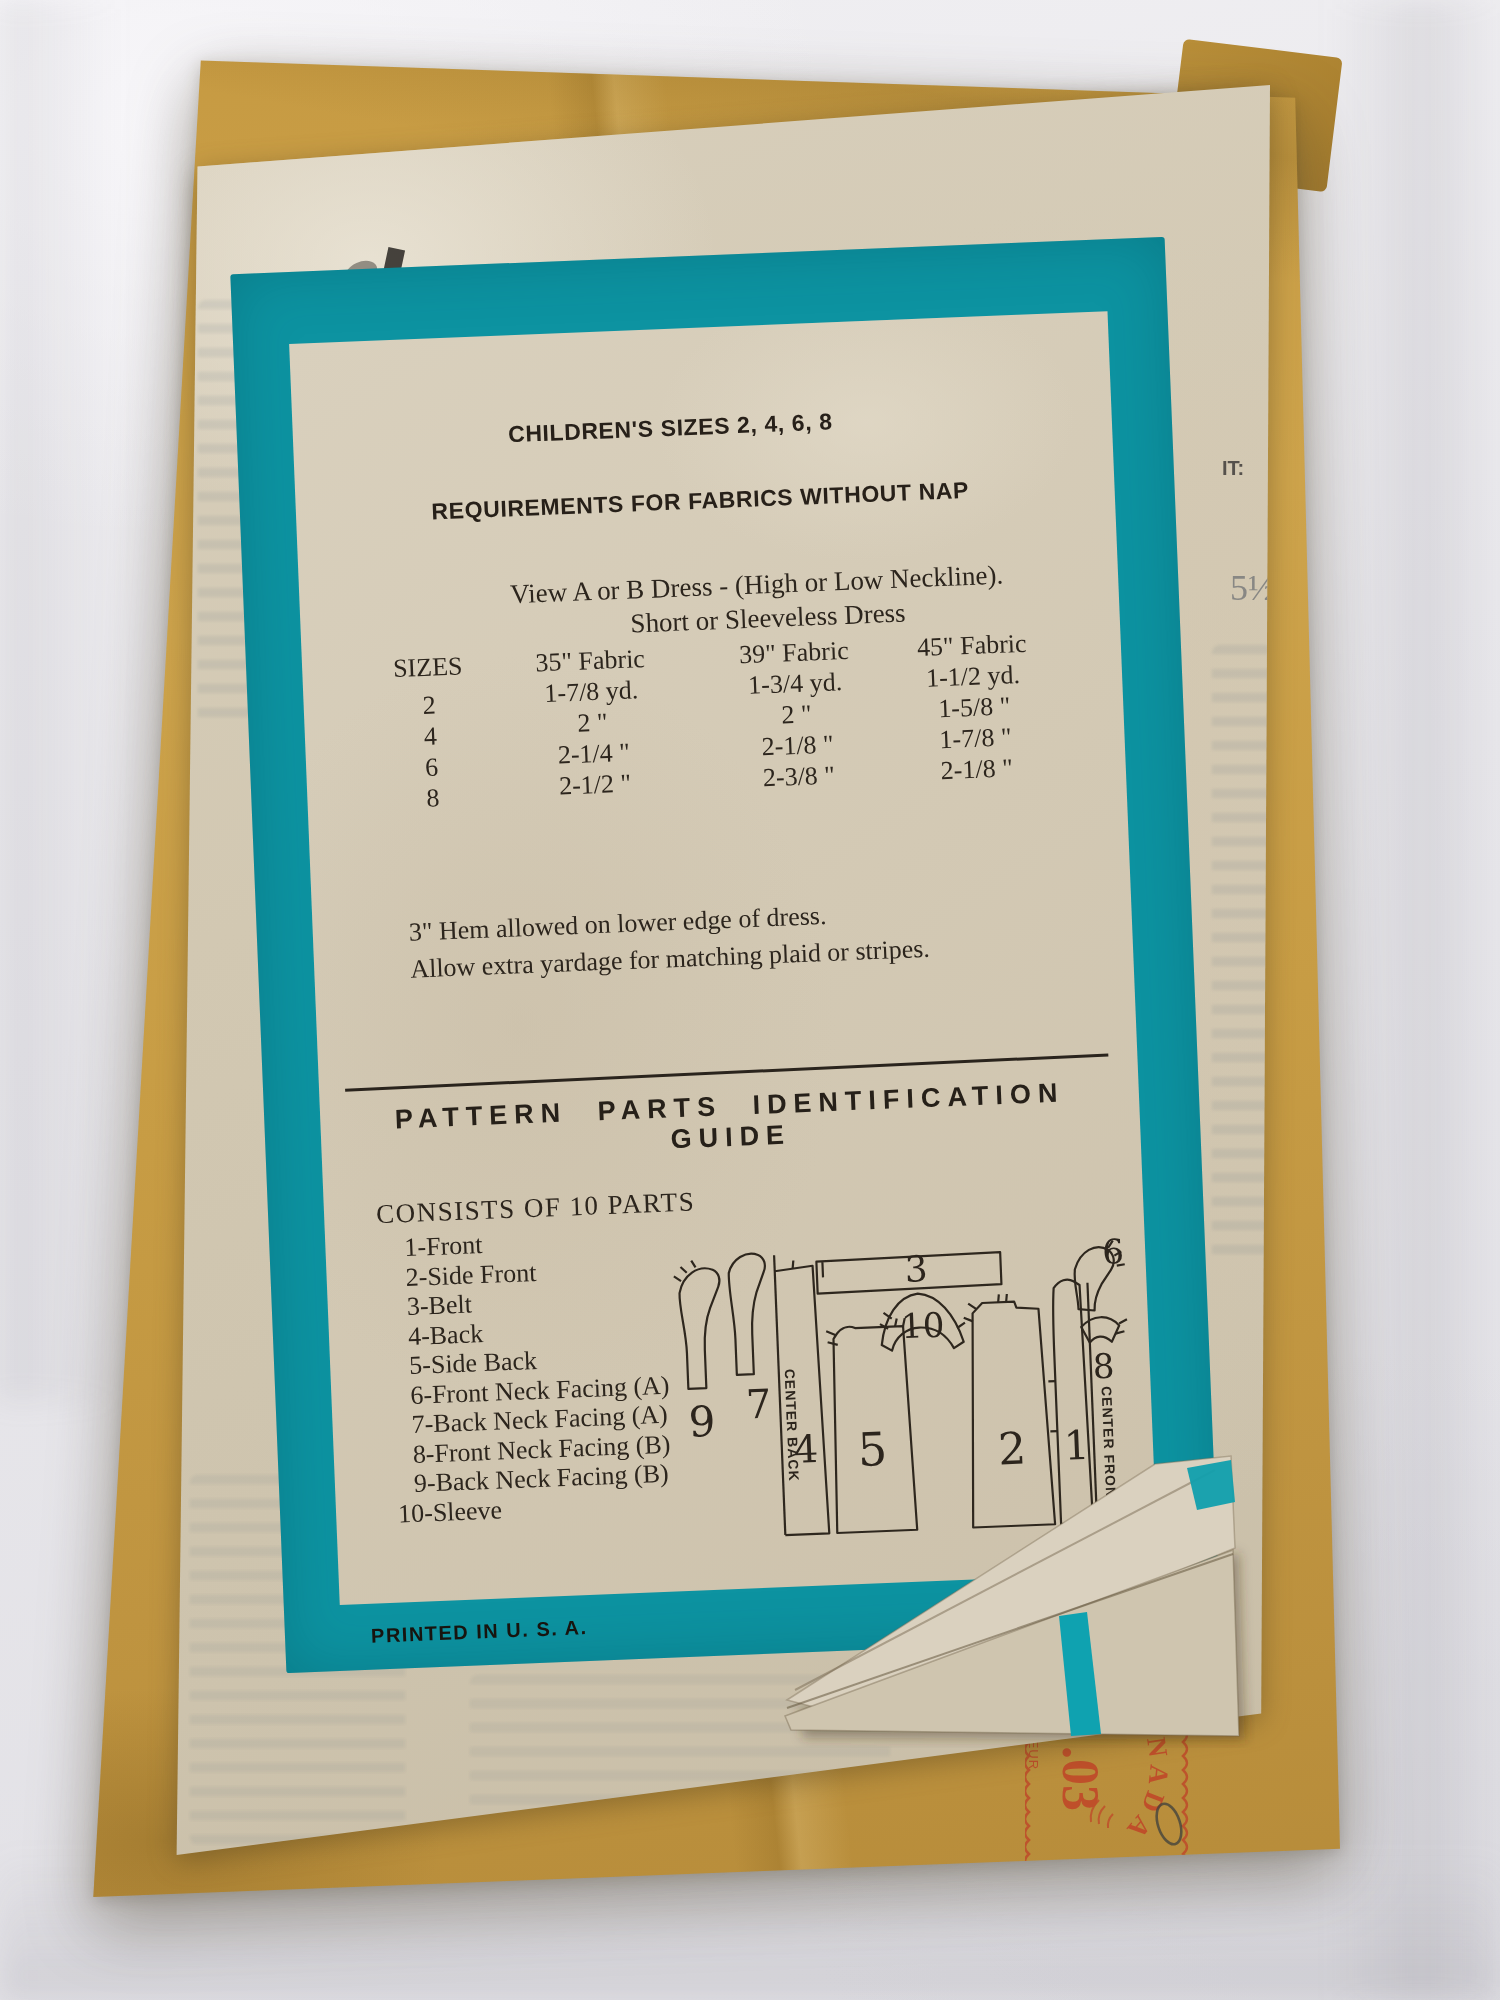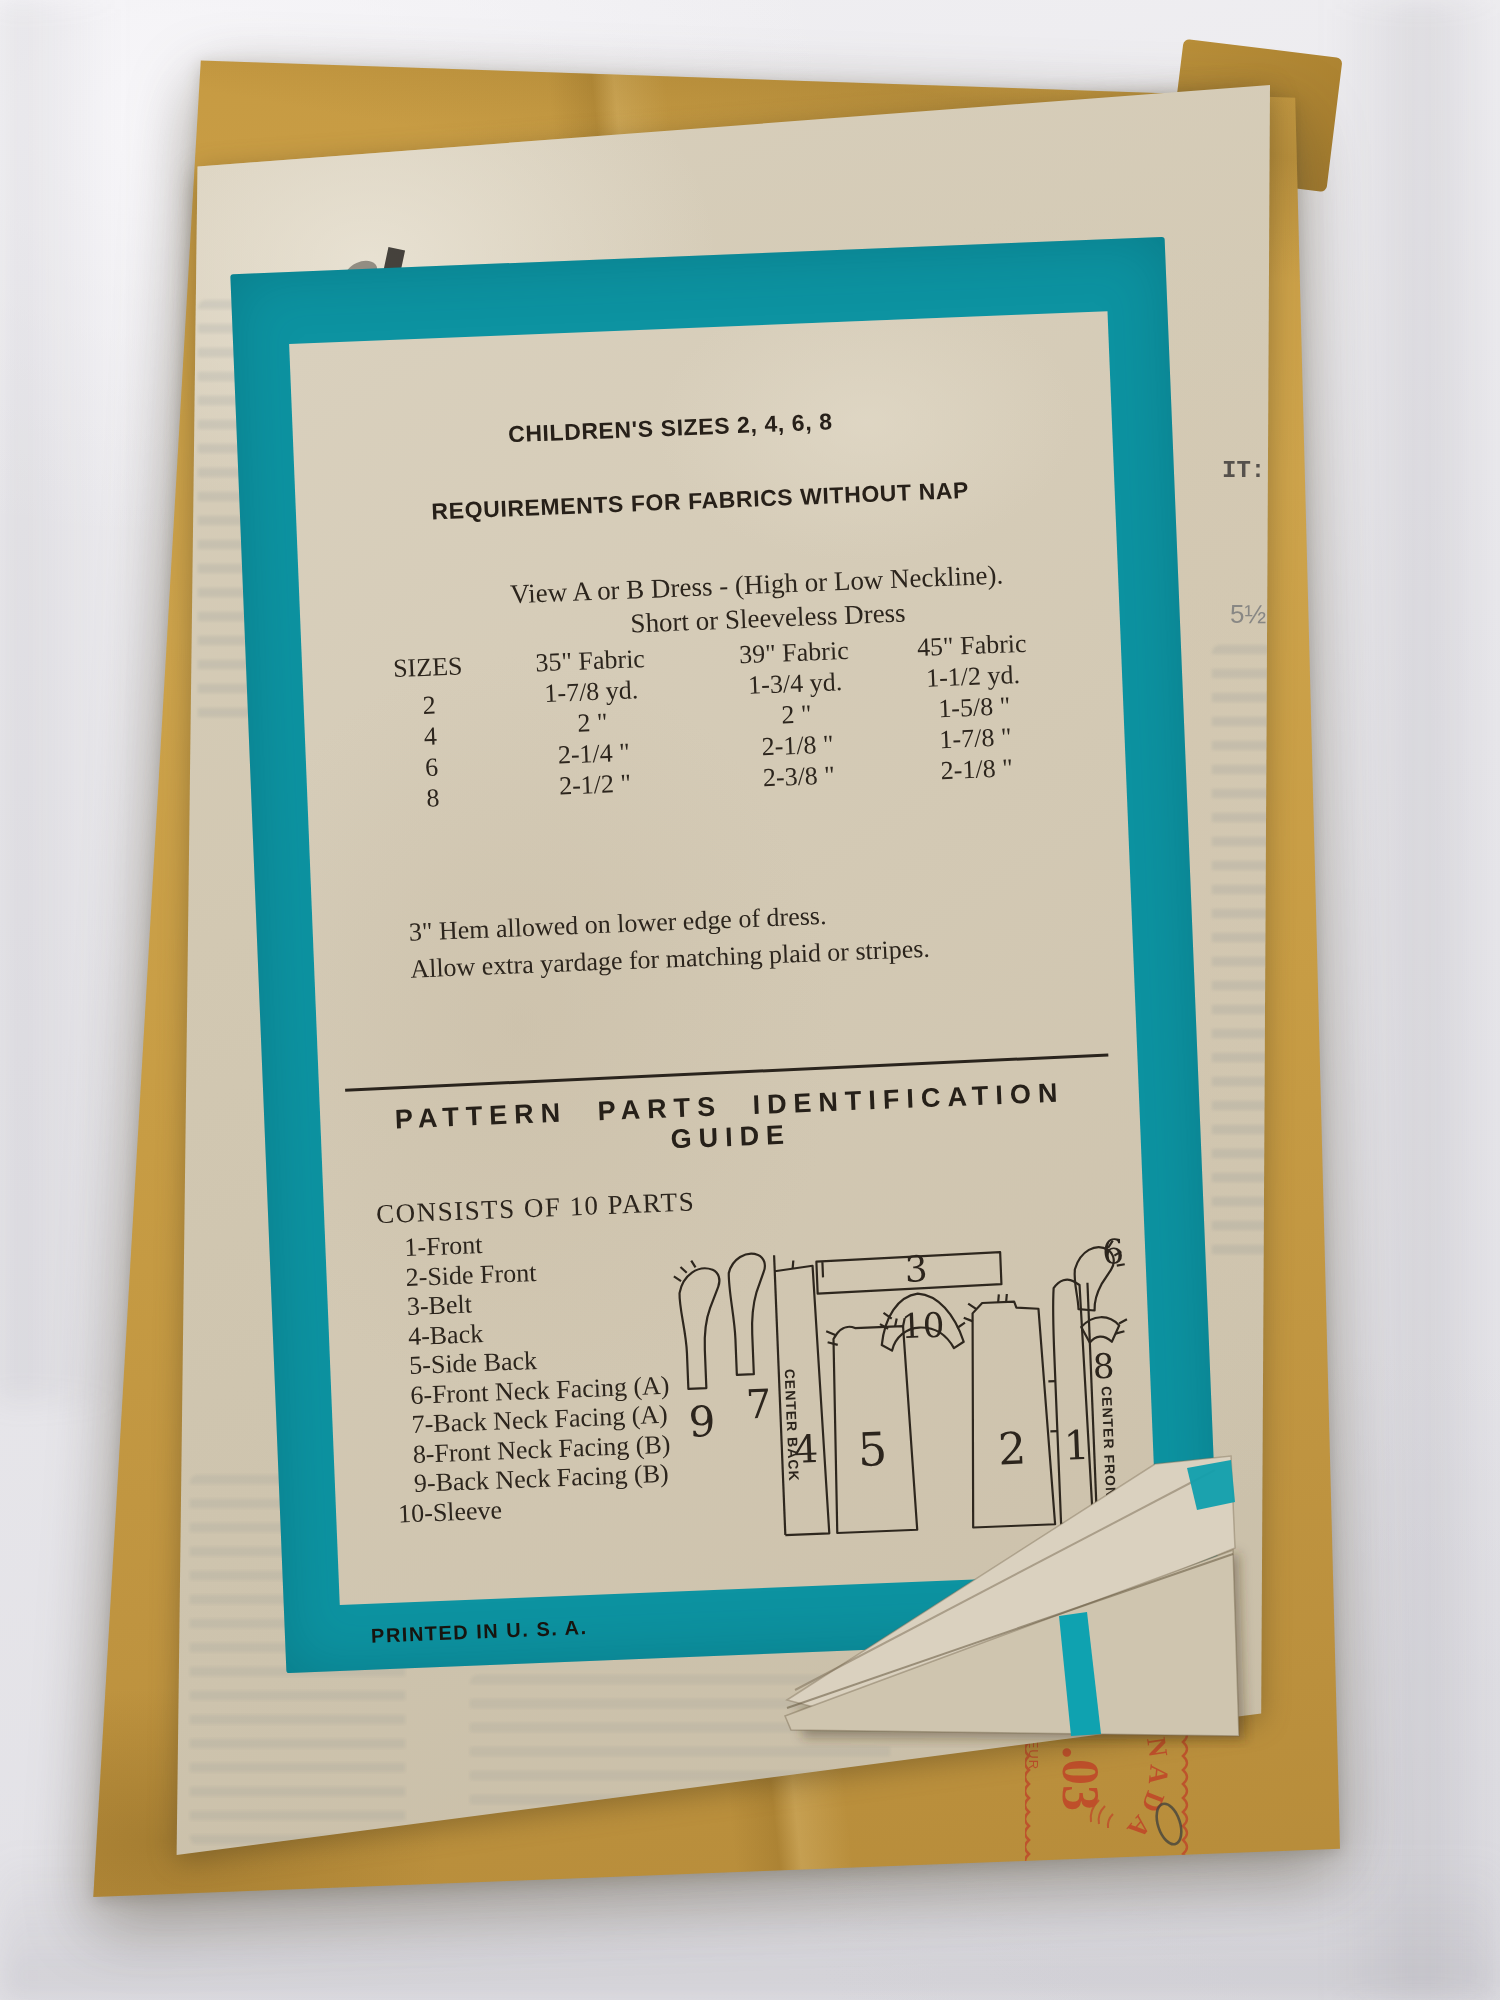--- a/index.html
+++ b/index.html
@@ -48,22 +48,22 @@
       radial-gradient(700px 900px at 80% 45%,rgba(214,201,178,.6),rgba(0,0,0,0) 75%),
       linear-gradient(160deg,#d8cfbc 0%,#d2c8b2 40%,#cdc3ad 75%,#c8bda6 100%);
   }
   .ghost{position:absolute;filter:blur(1.6px);pointer-events:none;border-radius:8px;}
   .ghost-lines{background:repeating-linear-gradient(180deg,rgba(96,116,126,.12) 0 9px,rgba(0,0,0,0) 9px 24px);}
   .g1{left:28px;top:215px;width:150px;height:430px;}
   .g2{left:20px;top:1390px;width:215px;height:370px;opacity:.8;}
   .g3{left:1042px;top:560px;width:60px;height:620px;}
   .g4{left:300px;top:1590px;width:420px;height:150px;opacity:.7;}
   .fragment{position:absolute;color:rgba(50,48,48,.78);font-family:"Liberation Sans",sans-serif;}
-  .frag-it{left:1052px;top:372px;font-weight:bold;font-size:24px;font-family:Liberation Mono, monospace;}
-  .frag-5{left:1060px;top:482px;font-family:Liberation Sans, sans-serif;font-size:26px;color:rgba(75,82,94,.55);margin-top:32px;}
+  .frag-it{left:1052px;top:372px;font-weight:bold;font-size:20px;}
+  .frag-5{left:1060px;top:482px;font-family:Liberation Serif, serif;font-size:36px;color:rgba(75,82,94,.55);}
   .ink-mark{position:absolute;left:158px;top:150px;}
 
   
   .teal-panel{
     position:absolute;left:88px;top:170px;width:935px;height:1400px;
     transform:rotate(-2.3deg);
     background:#0d93a1;
     box-shadow:inset 0 0 60px rgba(0,60,70,.25);
     border-radius:3px;
   }

